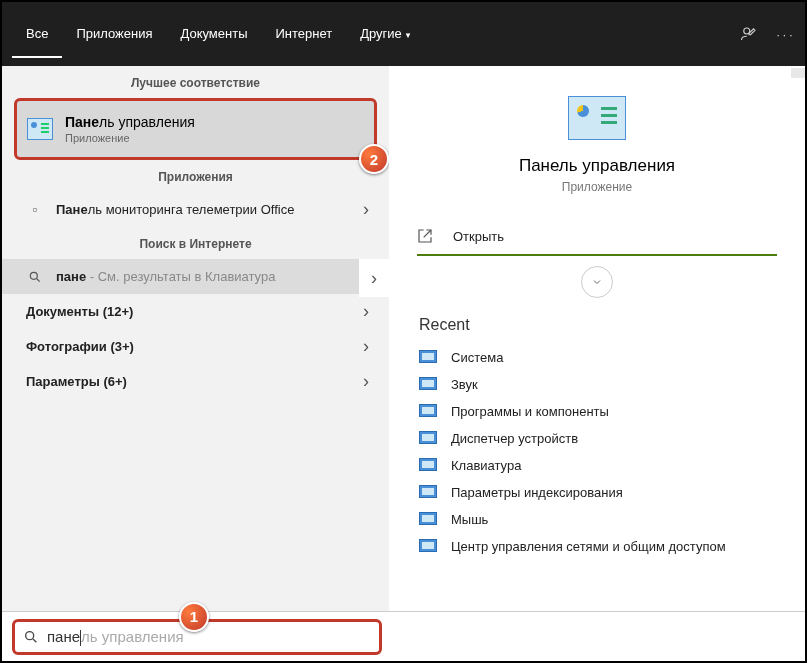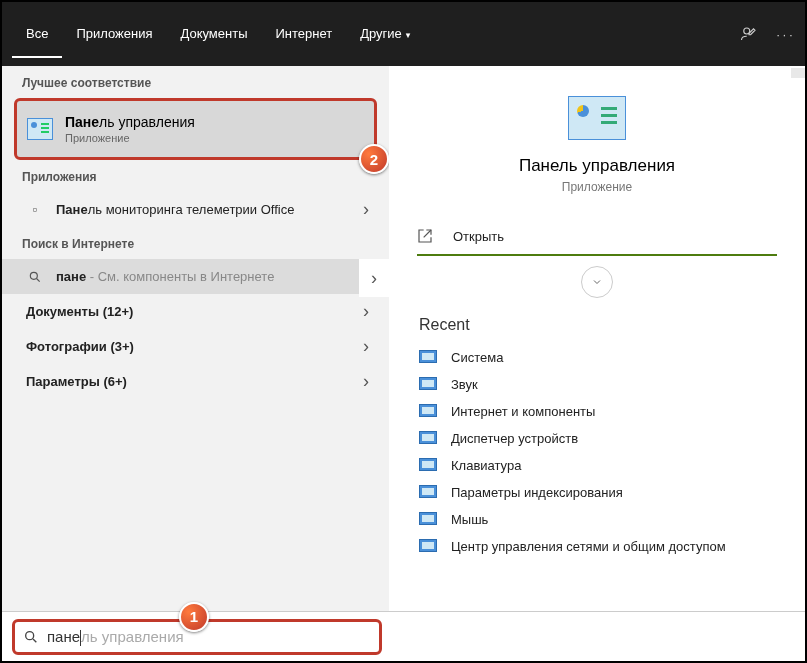--- a/index.html
+++ b/index.html
@@ -9,21 +9,21 @@
 .tabs { display: flex; gap: 0; }
 .tab { padding: 0 14px; height: 48px; line-height: 48px; cursor: pointer; }
 .tab.active { border-bottom: 2px solid #fff; }
 .tab-caret { margin-left: 4px; font-size: 9px; }
 .top-actions { margin-left: auto; display: flex; gap: 18px; align-items: center; color: #ccc; }
 
 .main-area { display: flex; height: 562px; }
 .left-panel { width: 387px; background: #f2f2f2; overflow-y: auto; padding-bottom: 10px; }
 .right-panel { flex: 1; background: #fff; position: relative; padding: 20px; overflow-y: auto; }
 
-.section-label { font-size: 12px; color: #555; padding: 10px 20px 8px; font-weight: 600; }
+.section-label { font-size: 12px; color: #555; padding: 10px 20px 8px; font-weight: 600; text-align: center; }
 
 .best-match-wrap { position: relative; margin: 0 12px; }
 .best-match { display: flex; align-items: center; padding: 10px 10px; background: #d8d8d8; border: 3px solid #c0392b; border-radius: 6px; height: 62px; }
 .best-match .icon-box { width: 26px; height: 22px; background: #cfe8f5; border: 1px solid #4a90d9; margin-right: 12px; position: relative; }
 .best-match .icon-box::before { content:""; position:absolute; left:3px; top:3px; width:6px; height:6px; border-radius:50%; background:#4a90d9; }
 .best-match .icon-box::after { content:""; position:absolute; right:3px; top:4px; width:8px; height:2px; background:#2c6; box-shadow:0 4px 0 #2c6, 0 8px 0 #2c6; }
 .best-match .title { font-size: 14px; color: #000; }
 .best-match .subtitle { font-size: 11px; color: #666; margin-top: 2px; }
 
 .callout { position: absolute; width: 30px; height: 30px; border-radius: 50%; background: radial-gradient(circle at 30% 30%, #ff7a3d, #c0392b); color: #fff; font-weight: bold; display: flex; align-items: center; justify-content: center; font-size: 15px; border: 2px solid #fff; box-shadow: 0 1px 3px rgba(0,0,0,0.5); }
@@ -110,21 +110,21 @@
     </div>
 
     <div class="section-label">Поиск в Интернете</div>
     <div class="list-item arrow highlighted">
       <span class="li-icon">
         <svg width="14" height="14" viewBox="0 0 24 24" fill="none" stroke="#555" stroke-width="2">
             <circle cx="10" cy="10" r="6"></circle>
             <path d="M20 20l-5-5"></path>
           </svg>
       </span>
-      <span><span class="bold-seg">пане</span><span class="dim"> - См. компоненты в Интернете</span></span>
+      <span><span class="bold-seg">пане</span><span class="dim"> - См. результаты в Клавиатура</span></span>
     </div>
 
     <div class="list-item arrow">
       <span class="bold-seg">Документы (12+)</span>
     </div>
     <div class="list-item arrow">
       <span class="bold-seg">Фотографии (3+)</span>
     </div>
     <div class="list-item arrow">
       <span class="bold-seg">Параметры (6+)</span>
@@ -160,21 +160,21 @@
     <div class="recent-item">
         <span class="r-icon"></span>
         <span>Система</span>
       </div>
     <div class="recent-item">
         <span class="r-icon"></span>
         <span>Звук</span>
       </div>
     <div class="recent-item">
         <span class="r-icon"></span>
-        <span>Интернет и компоненты</span>
+        <span>Программы и компоненты</span>
       </div>
     <div class="recent-item">
         <span class="r-icon"></span>
         <span>Диспетчер устройств</span>
       </div>
     <div class="recent-item">
         <span class="r-icon"></span>
         <span>Клавиатура</span>
       </div>
     <div class="recent-item">

